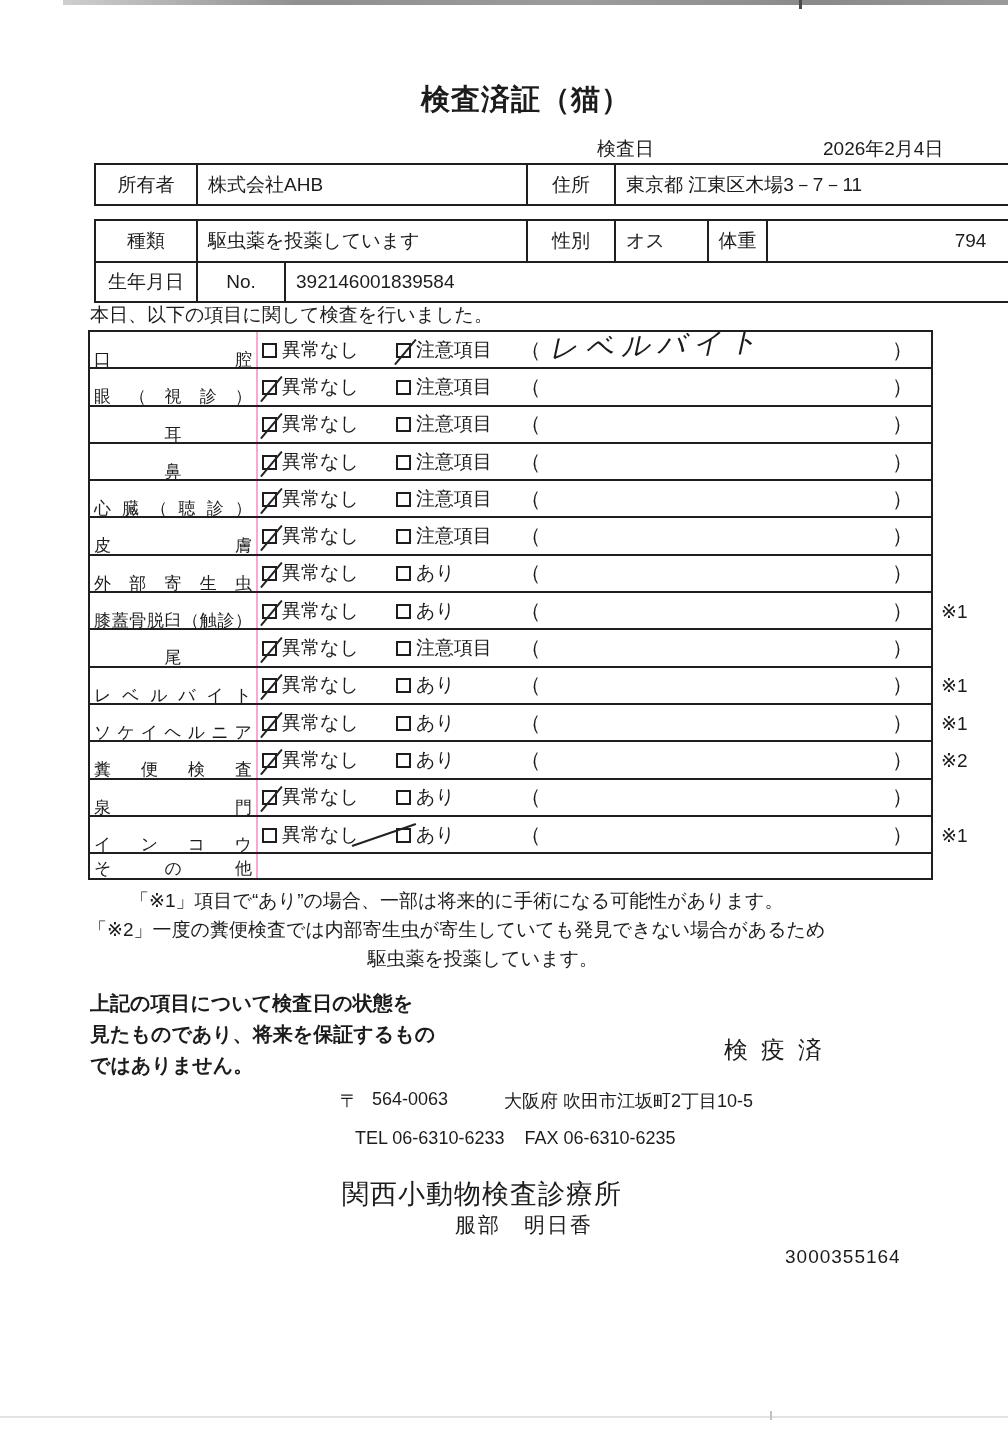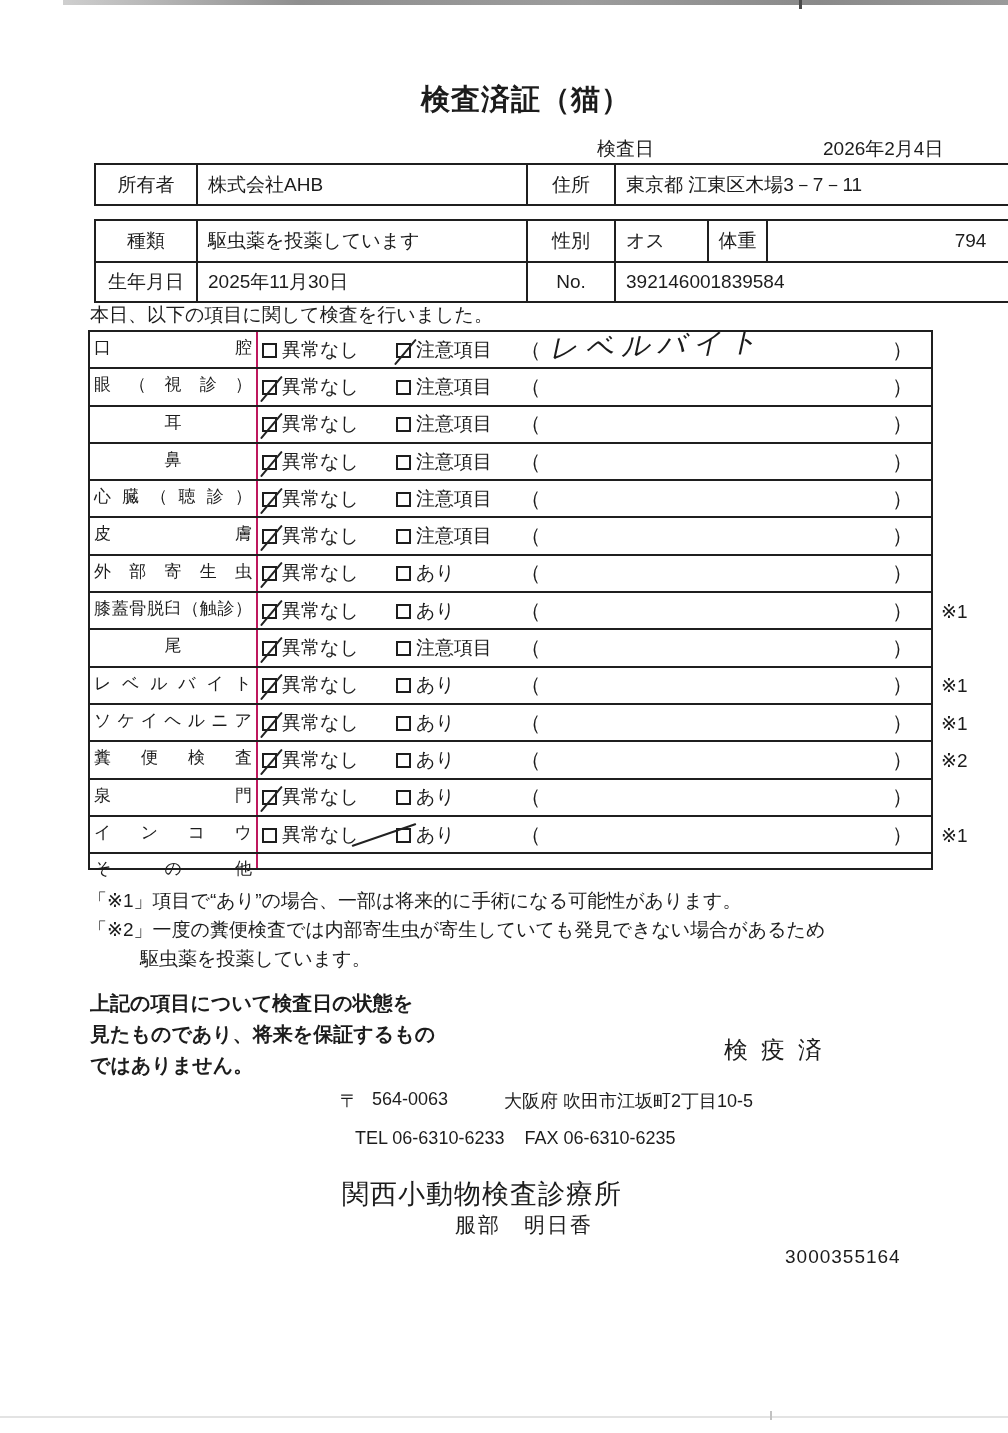--- a/index.html
+++ b/index.html
@@ -39,22 +39,22 @@
   .weight-val { justify-content:flex-end; padding-right:10px; }
   .weight-val .unit { margin-left:26px; }
 
   .tbl-owner { top:163px; }
   .tbl-pet   { top:219px; }
 
   .intro { position:absolute; top:302px; left:90px; font-size:19px; }
 
   .checklist { position:absolute; top:330px; left:88px; width:845px; border:2.5px solid #1f1f1f; }
   .row { display:flex; position:relative; height:37.3px; border-bottom:2px solid #1f1f1f; }
-  .row:last-child { height:14px; border-bottom:none; }
-  .lab2 { width:168px; padding:4px 4px 0; border-right:2px solid #be185d; font-size:17px; }
+  .row:last-child { height:24px; border-bottom:none; }
+  .lab2 { width:168px; padding:16px 4px 0; border-right:2px solid #f9a8d4; font-size:17px; }
   .row:last-child .lab2 { padding-top:3px; }
   .lab2.just { text-align:justify; text-align-last:justify; }
   .lab2.cent { text-align:center; text-align-last:center; }
   .opts { position:relative; flex:1; font-size:19px; }
   .opt { position:absolute; top:50%; transform:translateY(-50%); white-space:nowrap; }
   .opt.o1 { left:4px; }
   .opt.o2 { left:138px; }
   .cb { position:relative; display:inline-block; width:15px; height:15px; border:2px solid #1d1d1d;
         margin-right:5px; vertical-align:-2px; background:#fff; }
   .cb.checked::after { content:""; position:absolute; left:-9px; top:6px; width:33px; height:2.2px;
@@ -62,21 +62,21 @@
   .cb.checked-long::after { content:""; position:absolute; left:-48px; top:4px; width:68px; height:2.2px;
         background:#222; transform:rotate(-19deg); border-radius:2px; }
   .paren { position:absolute; top:50%; transform:translateY(-50%); font-size:21px; }
   .paren.open  { left:262px; }
   .paren.close { right:18px; }
   .note { position:absolute; left:294px; top:-6px; font-size:28px; letter-spacing:7px;
           transform:skewX(-14deg) rotate(-2deg); color:#1b1b1b; z-index:2; }
   .ref { position:absolute; left:calc(100% + 10px); top:50%; transform:translateY(-50%);
          font-size:19px; white-space:nowrap; }
 
-  .footnotes { position:absolute; top:886px; left:88px; font-size:19px; line-height:29px; }
+  .footnotes { position:absolute; top:886px; left:88px; font-size:19px; line-height:29px;text-align:center; }
   .footnote.indent { padding-left:52px; }
 
   .disclaimer { position:absolute; top:988px; left:90px; font-size:20px; line-height:31px;
                 font-weight:600; white-space:pre-line; }
   .stamp { position:absolute; top:1034px; left:724px; font-size:24px; letter-spacing:13px;
            font-weight:500; white-space:nowrap; }
 
   .postal-line { position:absolute; top:1089px; left:340px; font-size:18px; display:flex; }
   .postal-line .code { margin-left:14px; }
   .postal-line .addr { margin-left:56px; }
@@ -119,21 +119,20 @@
       <div class="tcell lab br w-small">性別</div>
       <div class="tcell val br w-sex">オス</div>
       <div class="tcell lab br w-wt">体重</div>
       <div class="tcell weight-val w-rest">
         <span>794</span>
         <span class="unit">g</span>
       </div>
     </div>
     <div class="trow">
       <div class="tcell lab br w-label">生年月日</div>
-      <div class="tcell val br w-value">2025年11月30日</div>
       <div class="tcell lab br w-small">No.</div>
       <div class="tcell val w-rest">392146001839584</div>
     </div>
   </div>
 
   <div class="intro">本日、以下の項目に関して検査を行いました。</div>
 
   <div class="checklist">
   <div class="row">
     <div class="lab2 just">口腔</div>

